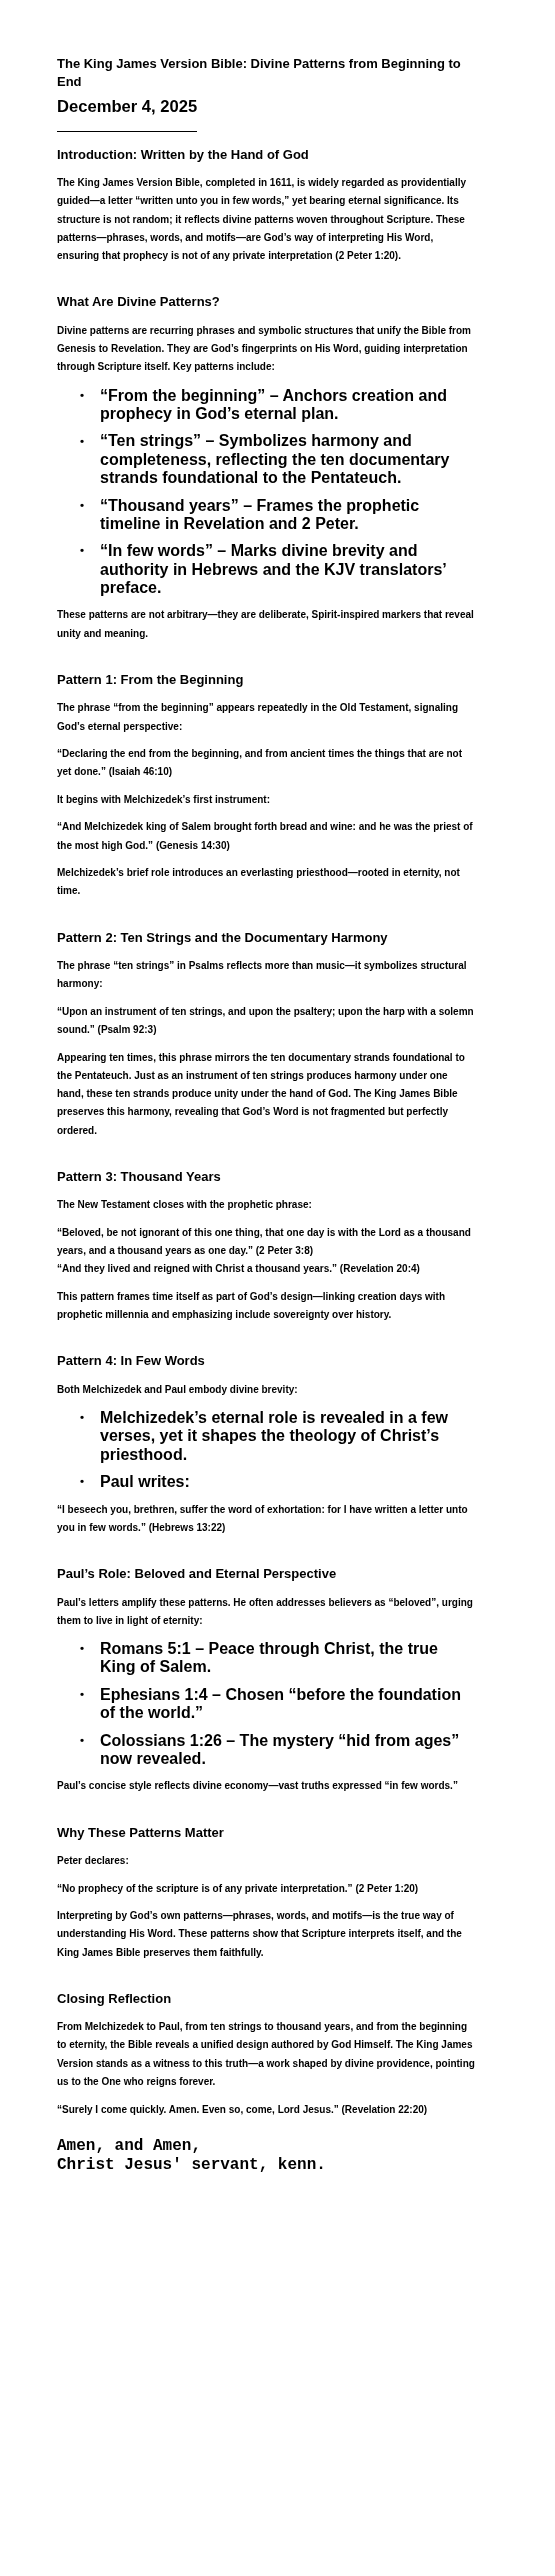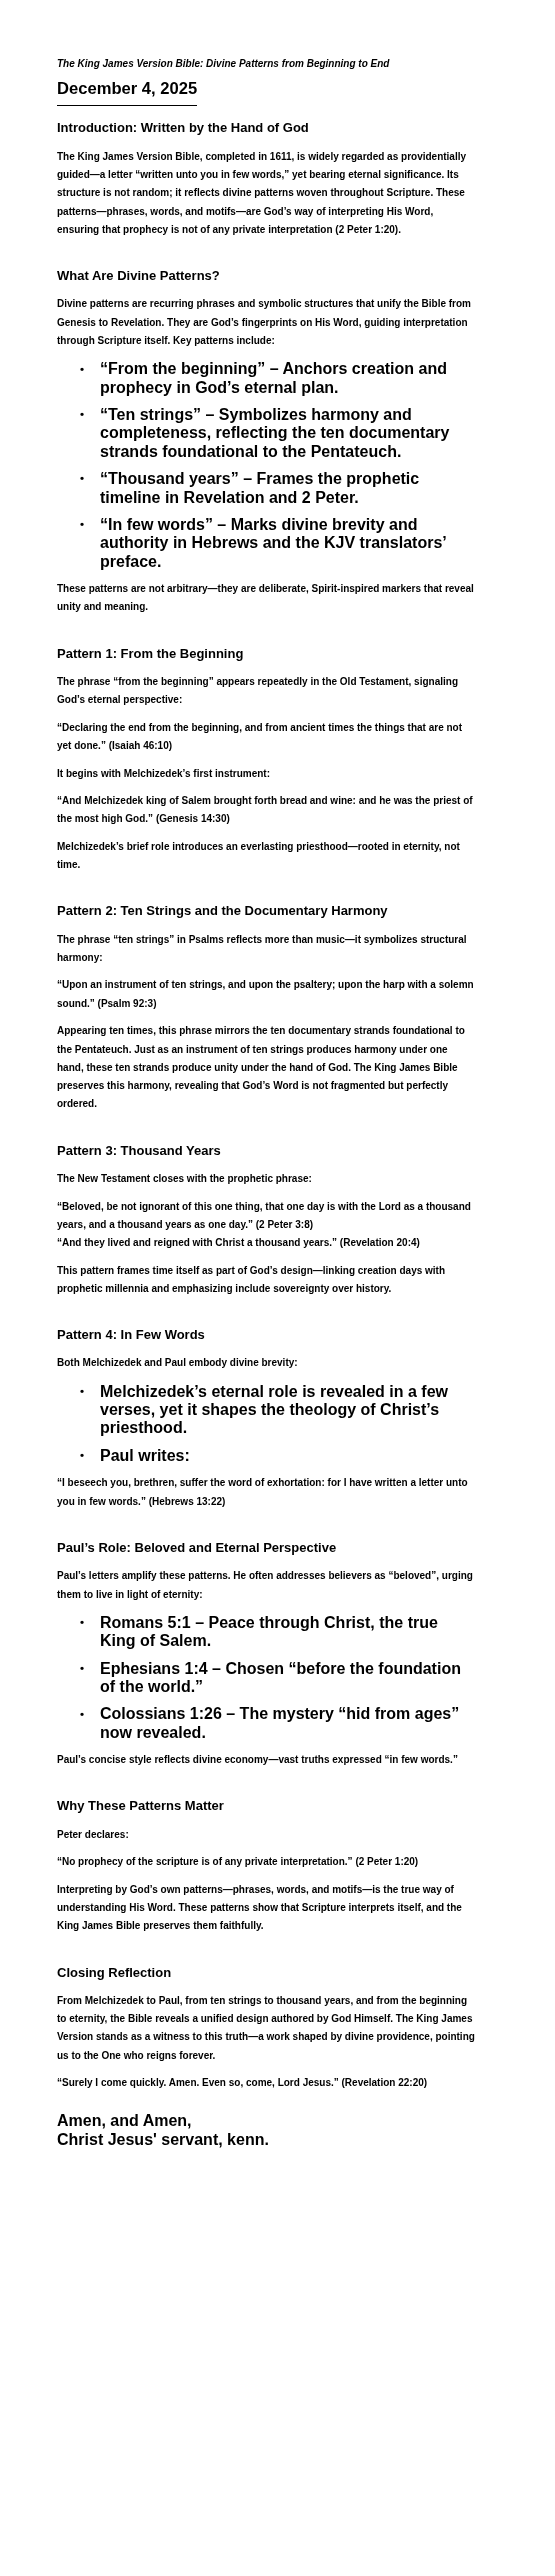--- a/index.html
+++ b/index.html
@@ -13,34 +13,33 @@
     -webkit-font-smoothing: antialiased;
   }
   .page {
     box-sizing: border-box;
     width: 556px;
     height: 2576px;
     padding: 55px 79px 0 57px;
     background: #ffffff;
   }
   .doc-title {
-    font-size: 10px;
+    font-size: 13px;
     line-height: 18.3px;
     margin: 0 0 5.8px 0;
-    font-style: italic;
   }
   .doc-date {
     font-size: 16.6px;
     line-height: 20px;
     margin: 0 0 13.3px 0;
   }
   .doc-date span {
     display: inline-block;
     border-bottom: 1.7px solid #000;
-    padding-bottom: 6px;
+    padding-bottom: 14px;
   }
   h2 {
     font-size: 13px;
     line-height: 18.3px;
     font-weight: 700;
     margin: 28px 0 10px 0;
   }
   section.first h2 { margin-top: 12px; }
   p {
     font-size: 10px;
@@ -64,20 +63,21 @@
     position: absolute;
     left: -20px;
     top: -0.8px;
     font-size: 11.6px;
   }
   .signature {
     font-size: 16px;
     line-height: 19px;
     margin-top: 18.3px;
     white-space: pre-line;
+    font-family: Liberation Mono, monospace;
   }
 </style>
 </head>
 <body>
 
 <div class="page">
 
   <div class="doc-title">The King James Version Bible: Divine Patterns from Beginning to End</div>
 
   <div class="doc-date">

